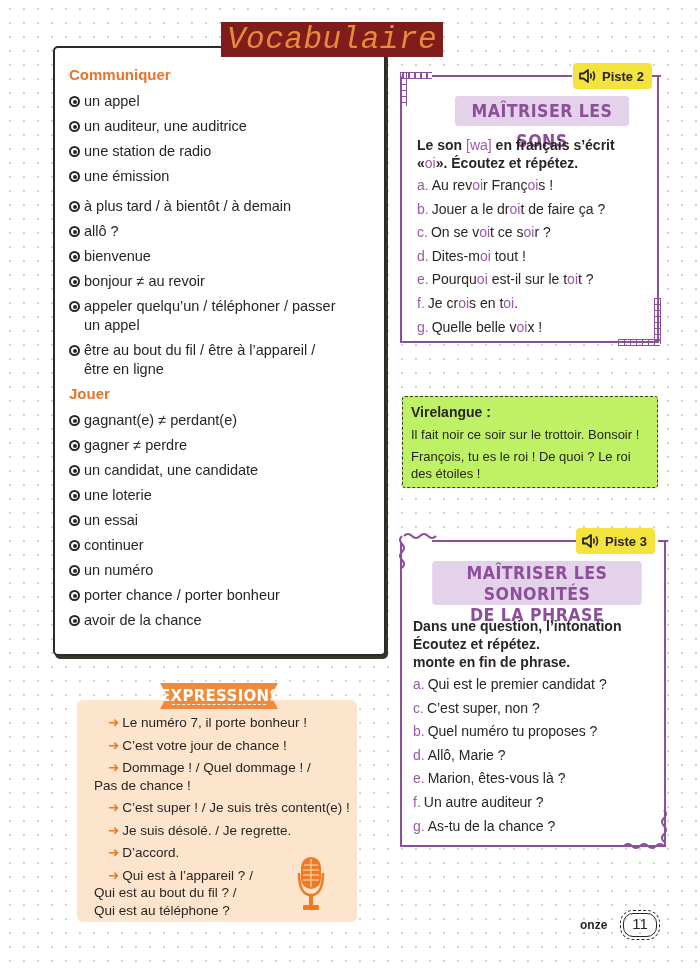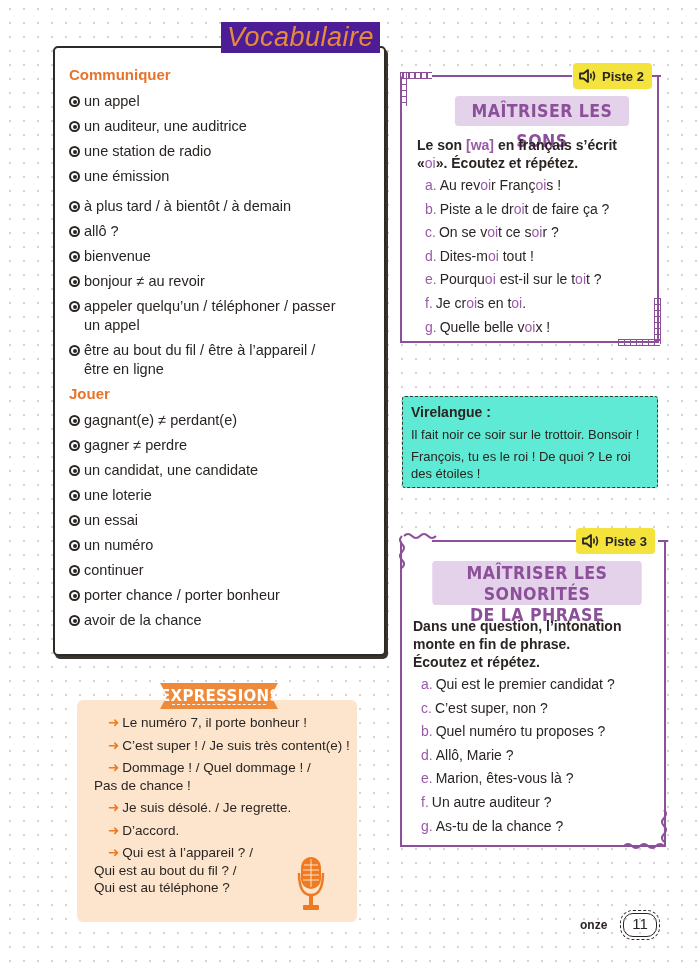--- a/index.html
+++ b/index.html
@@ -17,23 +17,23 @@
 
   
   .vocab {
     position: absolute; left: 53px; top: 46px; width: 333px; height: 610px;
     border: 2.2px solid #2e2a25; border-radius: 5px;
     background: #fff;
     box-shadow: 2px 3px 0 #3a342e;
   }
   .vocab-title {
     position: absolute; left: 166px; top: -26px;
-    padding: 0 6px; background: #4c1d95;
-    font-family: Liberation Sans, sans-serif; font-style: italic;
-    font-size: 27px; color: #e88a3c; letter-spacing: 0.5px;
+    padding: 0 6px; background: #7f1d1d;
+    font-family: Liberation Mono, monospace; font-style: italic;
+    font-size: 31px; color: #e88a3c; letter-spacing: 0.5px;
   }
   .vocab-body { padding: 18px 0 0 14px; }
   .vocab-section {
     color: #e8732a; font-weight: bold; font-size: 15px;
     margin: 0 0 8px 0; height: 18px; line-height: 18px;
   }
   .vocab-section.second { margin-top: 0; }
   .vocab-item {
     font-size: 14.5px; line-height: 19px; color: #2a2522;
     margin-bottom: 6px; display: flex; align-items: flex-start;
@@ -79,29 +79,29 @@
   .ptitle {
     position: absolute; background: #e4d2ea; color: #8c4f9a; border-radius: 4px;
     font-family: "DejaVu Sans", sans-serif; font-weight: bold;
     font-size: 18px; letter-spacing: 0.5px; text-align: center; line-height: 21px;
     transform: scaleX(0.88); transform-origin: center;
   }
   .pintro {
     position: absolute; font-weight: bold; font-size: 14px; line-height: 18px; color: #2a2522;
   }
   .hl { color: #9a5aa8; font-weight: bold; }
-  .plist { position: absolute; margin-left: 8px; }
+  .plist { position: absolute; }
   .pline { font-size: 14px; line-height: 17px; margin-bottom: 6.6px; color: #2a2522; }
   .pline .ltr { color: #9a5aa8; margin-right: 3px; }
   .pline .oi { color: #9a5aa8; }
 
   
   .vire {
     position: absolute; left: 402px; top: 396px; width: 256px; height: 92px;
-    border: 1.8px dashed #3a342e; border-radius: 3px; background: #5eead4;
+    border: 1.8px dashed #3a342e; border-radius: 3px; background: #bef264;
     padding: 6px 8px 0 8px;
   }
   .vire-title { font-weight: bold; font-size: 14px; line-height: 18px; margin-bottom: 5px; }
   .vire-line { font-size: 13px; line-height: 17px; margin-bottom: 5px; }
 
   
   .expr {
     position: absolute; left: 77px; top: 700px; width: 280px; height: 222px;
     background: #fde4cd; border-radius: 6px;
   }
@@ -202,25 +202,25 @@
     <div class="vocab-item">
         <span class="bullet"></span>
         <span class="t">une loterie</span>
       </div>
     <div class="vocab-item">
         <span class="bullet"></span>
         <span class="t">un essai</span>
       </div>
     <div class="vocab-item">
         <span class="bullet"></span>
+        <span class="t">continuer</span>
+      </div>
+    <div class="vocab-item">
+        <span class="bullet"></span>
         <span class="t">un numéro</span>
-      </div>
-    <div class="vocab-item">
-        <span class="bullet"></span>
-        <span class="t">continuer</span>
       </div>
     <div class="vocab-item">
         <span class="bullet"></span>
         <span class="t">porter chance / porter bonheur</span>
       </div>
     <div class="vocab-item">
         <span class="bullet"></span>
         <span class="t">avoir de la chance</span>
       </div>
   </div>
@@ -240,27 +240,27 @@
     <path d="M1 4.5 H4.5 L9 1 V13 L4.5 9.5 H1 Z" fill="none" stroke="#2a2522" stroke-width="1.8" stroke-linejoin="round"></path>
     <path d="M11.5 4.5 Q13 7 11.5 9.5" fill="none" stroke="#2a2522" stroke-width="1.6"></path>
     <path d="M14 2.5 Q17 7 14 11.5" fill="none" stroke="#2a2522" stroke-width="1.6"></path>
   </svg>
   <span>Piste 2</span>
 </div>
 
 <div class="ptitle" style="left:443px; top:96px; width:198px; height:30px; line-height:30px;">MAÎTRISER LES SONS</div>
 
 <div class="pintro" style="left:417px; top:136px; width:235px;">
-  <span>Le son </span><span class="hl" style="font-weight:bold">[wa]</span><span> en français s’écrit</span><br>
+  <span>Le son </span><span class="hl" style="font-weight:normal">[wa]</span><span> en français s’écrit</span><br>
   <span>«</span><span class="hl" style="font-weight:normal">oi</span><span>». Écoutez et répétez.</span>
 </div>
 
 <div class="plist" style="left:417px; top:177px; width:235px;">
   <div class="pline"><span class="ltr">a.</span><span>Au rev</span><span class="oi">oi</span><span>r Franç</span><span class="oi">oi</span><span>s !</span></div>
-  <div class="pline"><span class="ltr">b.</span><span>Piste a le dr</span><span class="oi">oi</span><span>t de faire ça ?</span></div>
+  <div class="pline"><span class="ltr">b.</span><span>Jouer a le dr</span><span class="oi">oi</span><span>t de faire ça ?</span></div>
   <div class="pline"><span class="ltr">c.</span><span>On se v</span><span class="oi">oi</span><span>t ce s</span><span class="oi">oi</span><span>r ?</span></div>
   <div class="pline"><span class="ltr">d.</span><span>Dites-m</span><span class="oi">oi</span><span> tout !</span></div>
   <div class="pline"><span class="ltr">e.</span><span>Pourqu</span><span class="oi">oi</span><span> est-il sur le t</span><span class="oi">oi</span><span>t ?</span></div>
   <div class="pline"><span class="ltr">f.</span><span>Je cr</span><span class="oi">oi</span><span>s en t</span><span class="oi">oi</span><span>.</span></div>
   <div class="pline"><span class="ltr">g.</span><span>Quelle belle v</span><span class="oi">oi</span><span>x !</span></div>
 </div>
 
 <div class="vire">
   <div class="vire-title">Virelangue :</div>
   <div class="vire-line">Il fait noir ce soir sur le trottoir. Bonsoir !</div>
@@ -289,42 +289,43 @@
   <span>Piste 3</span>
 </div>
 
 <div class="ptitle" style="left:418px; top:561px; width:238px; height:44px; padding-top:1px;">
   <span>MAÎTRISER LES SONORITÉS</span><br>
   <span>DE LA PHRASE</span>
 </div>
 
 <div class="pintro" style="left:413px; top:617px; width:245px;">
   <div>Dans une question, l’intonation</div>
+  <div>Écoutez et répétez.</div>
   <div>monte en fin de phrase.</div>
-  <div>Écoutez et répétez.</div>
 </div>
 
 <div class="plist" style="left:413px; top:676px; width:245px;">
   <div class="pline"><span class="ltr">a.</span><span>Qui est le premier candidat ?</span></div>
   <div class="pline"><span class="ltr">c.</span><span>C’est super, non ?</span></div>
   <div class="pline"><span class="ltr">b.</span><span>Quel numéro tu proposes ?</span></div>
   <div class="pline"><span class="ltr">d.</span><span>Allô, Marie ?</span></div>
   <div class="pline"><span class="ltr">e.</span><span>Marion, êtes-vous là ?</span></div>
   <div class="pline"><span class="ltr">f.</span><span>Un autre auditeur ?</span></div>
   <div class="pline"><span class="ltr">g.</span><span>As-tu de la chance ?</span></div>
 </div>
 
 <div class="expr"></div>
 <div class="expr-badge">EXPRESSIONS</div>
 <div class="expr-badge-dash"></div>
 
 <div class="expr-list">
   <div class="expr-item"><span class="arrow">➜</span><span>Le numéro 7, il porte bonheur !</span></div>
+  <div class="expr-item"><span class="arrow">➜</span><span>C’est votre jour de chance !</span></div>
+  <div class="expr-item"><span class="arrow">➜</span><span>Dommage ! / Quel dommage ! /</span><span class="cont">Pas de chance !</span></div>
   <div class="expr-item"><span class="arrow">➜</span><span>C’est super ! / Je suis très content(e) !</span></div>
-  <div class="expr-item"><span class="arrow">➜</span><span>Dommage ! / Quel dommage ! /</span><span class="cont">Pas de chance !</span></div>
   <div class="expr-item"><span class="arrow">➜</span><span>Je suis désolé. / Je regrette.</span></div>
   <div class="expr-item"><span class="arrow">➜</span><span>D’accord.</span></div>
   <div class="expr-item"><span class="arrow">➜</span><span>Qui est à l’appareil ? /</span><span class="cont">Qui est au bout du fil ? /</span><span class="cont">Qui est au téléphone ?</span></div>
 </div>
 
 <svg class="mic" width="30" height="58" viewBox="0 0 30 58">
   <rect x="5" y="2" width="20" height="32" rx="10" fill="#ef7a22"></rect>
   <g stroke="#fde4cd" stroke-width="1">
     <line x1="8" y1="10" x2="22" y2="10"></line>
       <line x1="7" y1="15" x2="23" y2="15"></line>

